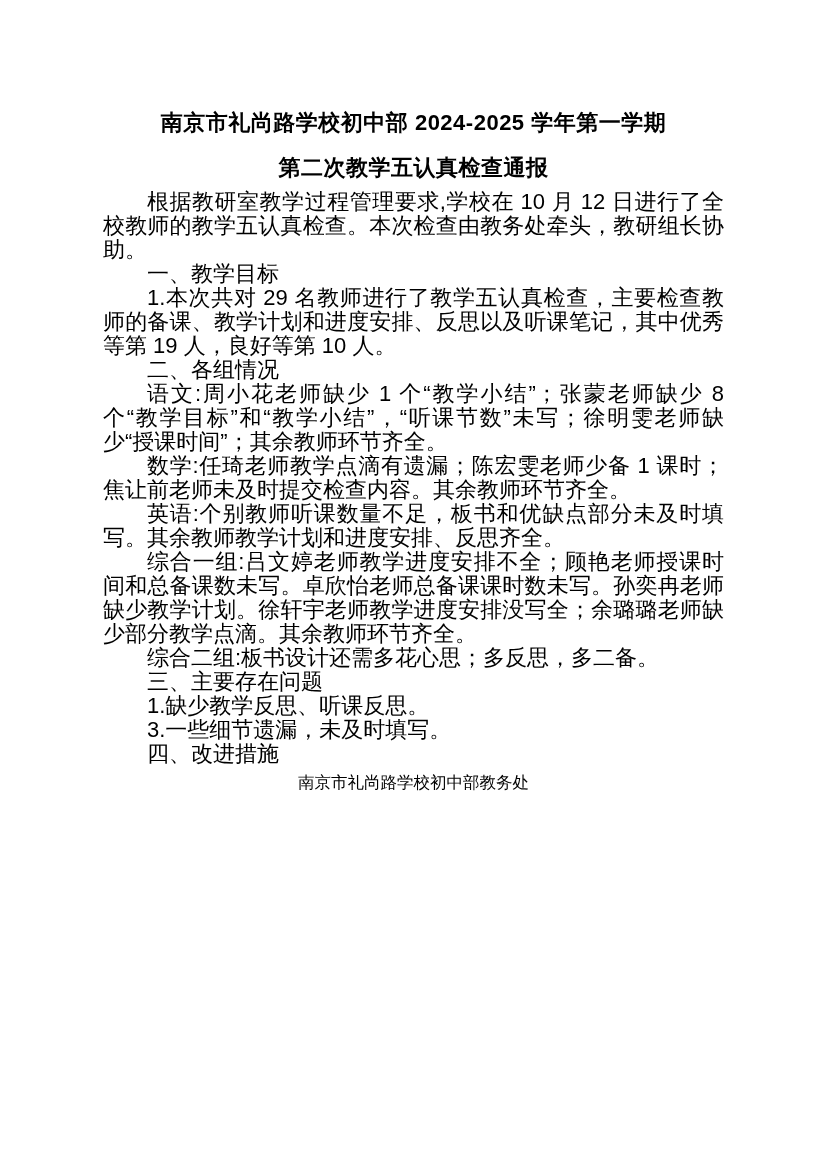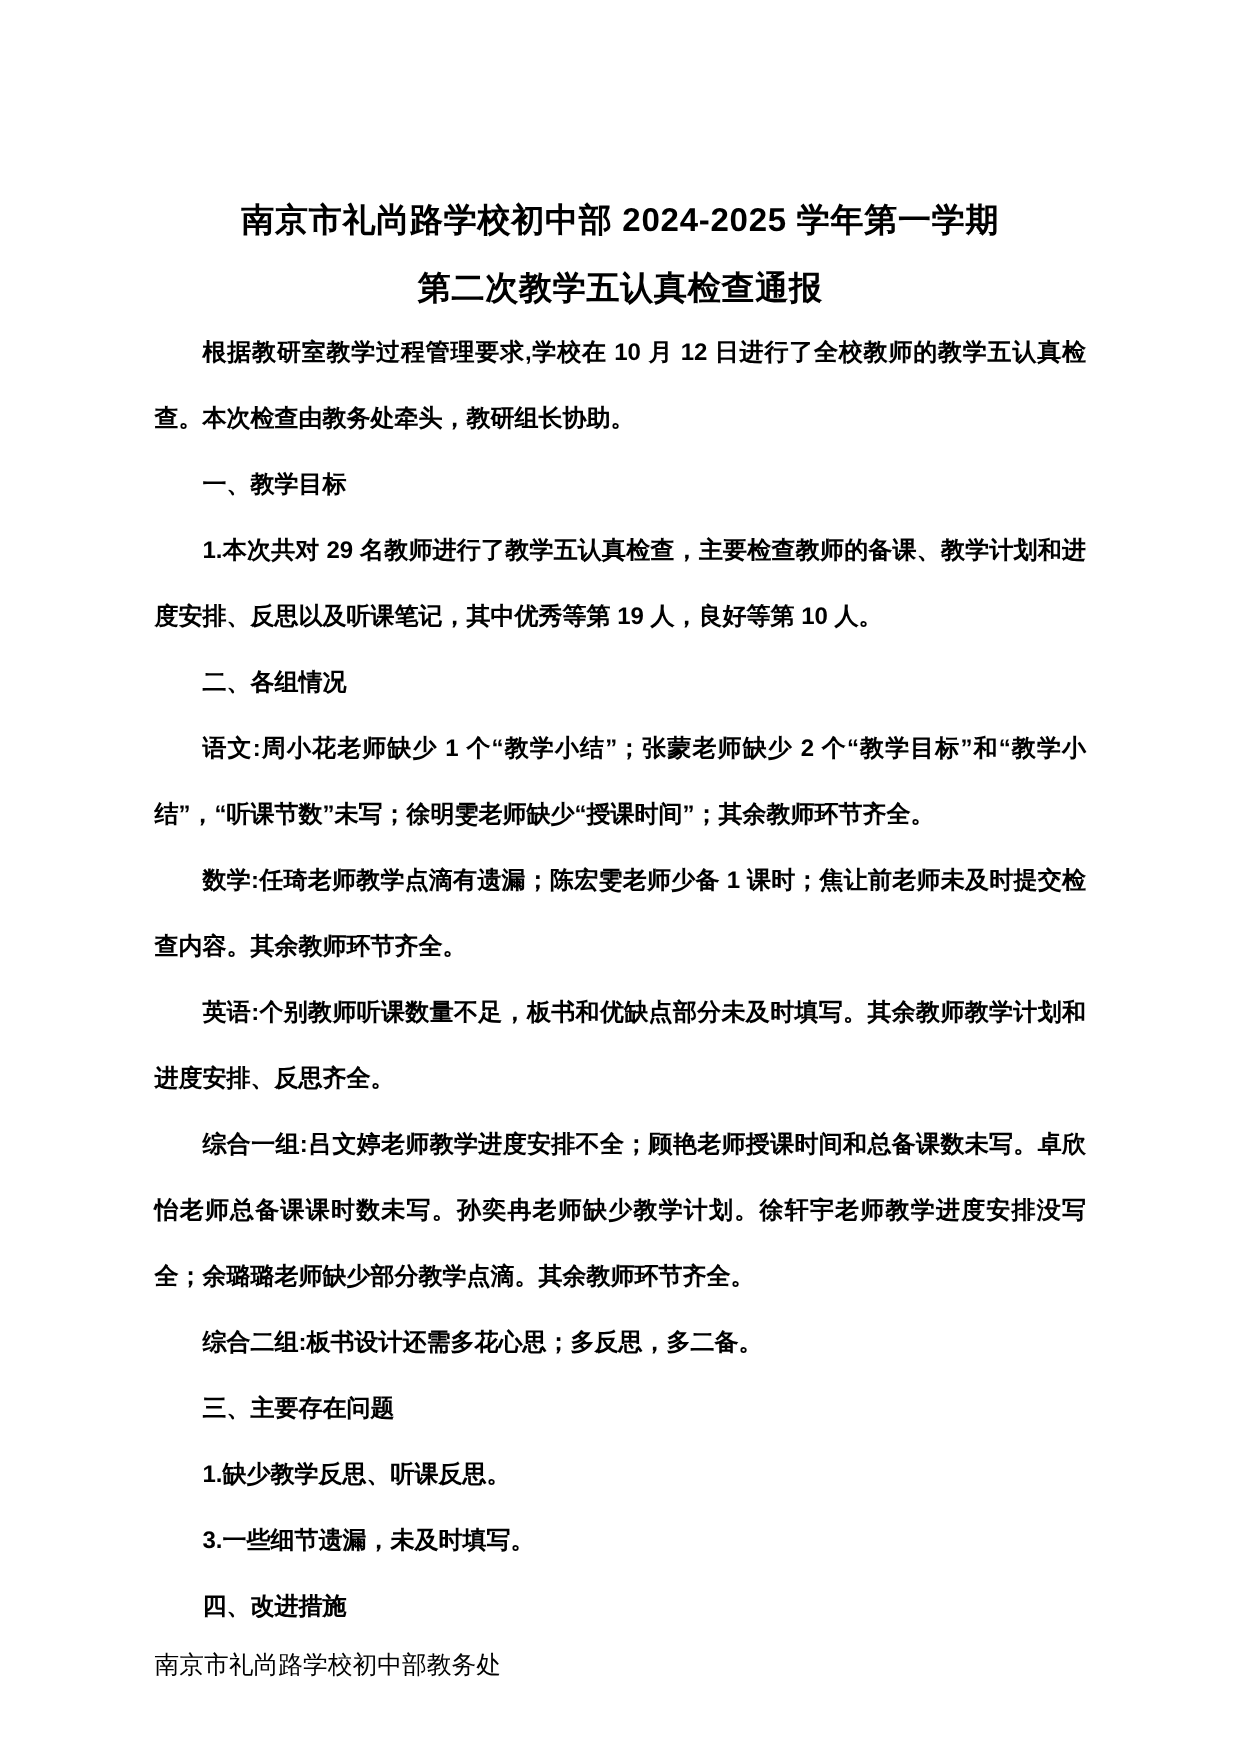--- a/index.html
+++ b/index.html
@@ -12,62 +12,60 @@
     width: 827px;
     height: 1170px;
     background: #ffffff;
     overflow: hidden;
     font-family: "Liberation Sans", "DejaVu Sans", sans-serif;
     color: #000000;
     box-sizing: border-box;
   }
   .doc {
     padding: 100px 103px 0 103px;
-    margin-top: 24px;
   }
   .title {
     text-align: center;
     font-size: 22px;
     line-height: 45px;
     font-weight: bold;
     letter-spacing: 0.5px;
   }
   .para {
     margin: 0;
-    font-size: 16px;
-    line-height: 44px;
+    font-size: 22px;
+    line-height: 24px;
     text-align: justify;
     text-indent: 2em;
     word-break: break-all;
-    font-weight: bold;
   }
   .signature {
     margin: 0;
     font-size: 16.5px;
     line-height: 32px;
-    text-align: left;
+    text-align: center;
     text-indent: 0;
   }
 </style>
 </head>
 <body>
 
 <div class="page">
   <div class="doc">
 
     <div class="title">
       <div>南京市礼尚路学校初中部 2024-2025 学年第一学期</div>
       <div>第二次教学五认真检查通报</div>
     </div>
 
     <p class="para">根据教研室教学过程管理要求,学校在 10 月 12 日进行了全校教师的教学五认真检查。本次检查由教务处牵头，教研组长协助。</p>
     <p class="para">一、教学目标</p>
     <p class="para">1.本次共对 29 名教师进行了教学五认真检查，主要检查教师的备课、教学计划和进度安排、反思以及听课笔记，其中优秀等第 19 人，良好等第 10 人。</p>
     <p class="para">二、各组情况</p>
-    <p class="para">语文:周小花老师缺少 1 个“教学小结”；张蒙老师缺少 2 个“教学目标”和“教学小结”，“听课节数”未写；徐明雯老师缺少“授课时间”；其余教师环节齐全。</p>
+    <p class="para">语文:周小花老师缺少 1 个“教学小结”；张蒙老师缺少 8 个“教学目标”和“教学小结”，“听课节数”未写；徐明雯老师缺少“授课时间”；其余教师环节齐全。</p>
     <p class="para">数学:任琦老师教学点滴有遗漏；陈宏雯老师少备 1 课时；焦让前老师未及时提交检查内容。其余教师环节齐全。</p>
     <p class="para">英语:个别教师听课数量不足，板书和优缺点部分未及时填写。其余教师教学计划和进度安排、反思齐全。</p>
     <p class="para">综合一组:吕文婷老师教学进度安排不全；顾艳老师授课时间和总备课数未写。卓欣怡老师总备课课时数未写。孙奕冉老师缺少教学计划。徐轩宇老师教学进度安排没写全；余璐璐老师缺少部分教学点滴。其余教师环节齐全。</p>
     <p class="para">综合二组:板书设计还需多花心思；多反思，多二备。</p>
     <p class="para">三、主要存在问题</p>
     <p class="para">1.缺少教学反思、听课反思。</p>
     <p class="para">3.一些细节遗漏，未及时填写。</p>
     <p class="para">四、改进措施</p>
     <p class="signature">南京市礼尚路学校初中部教务处</p>
 

